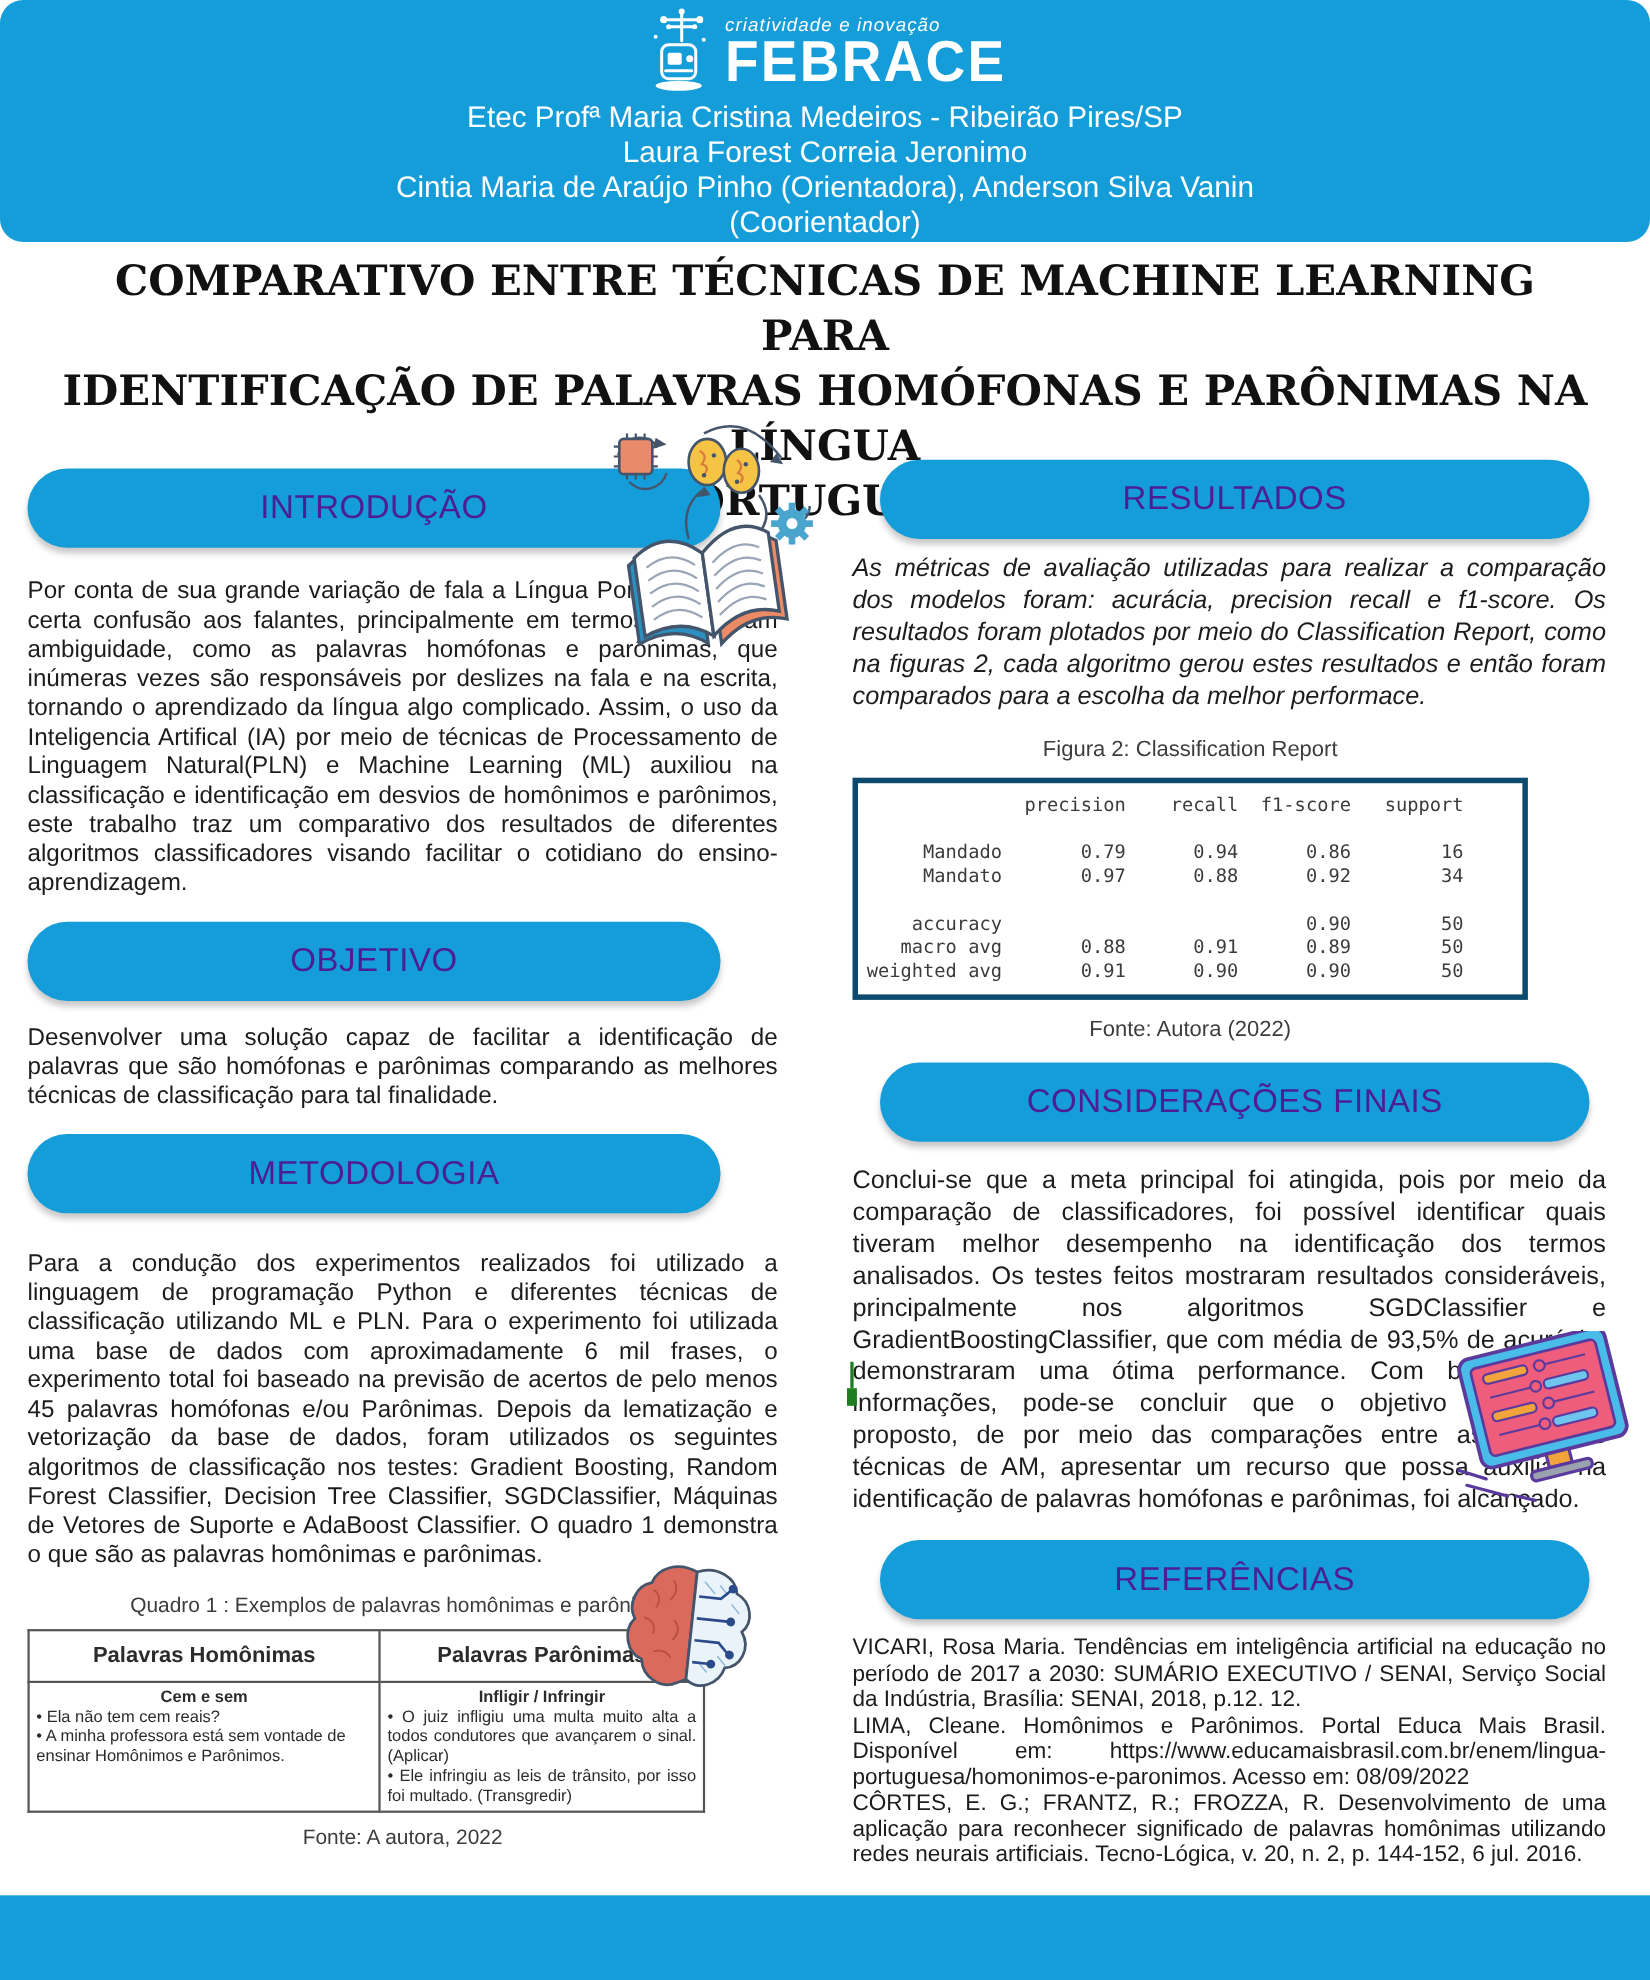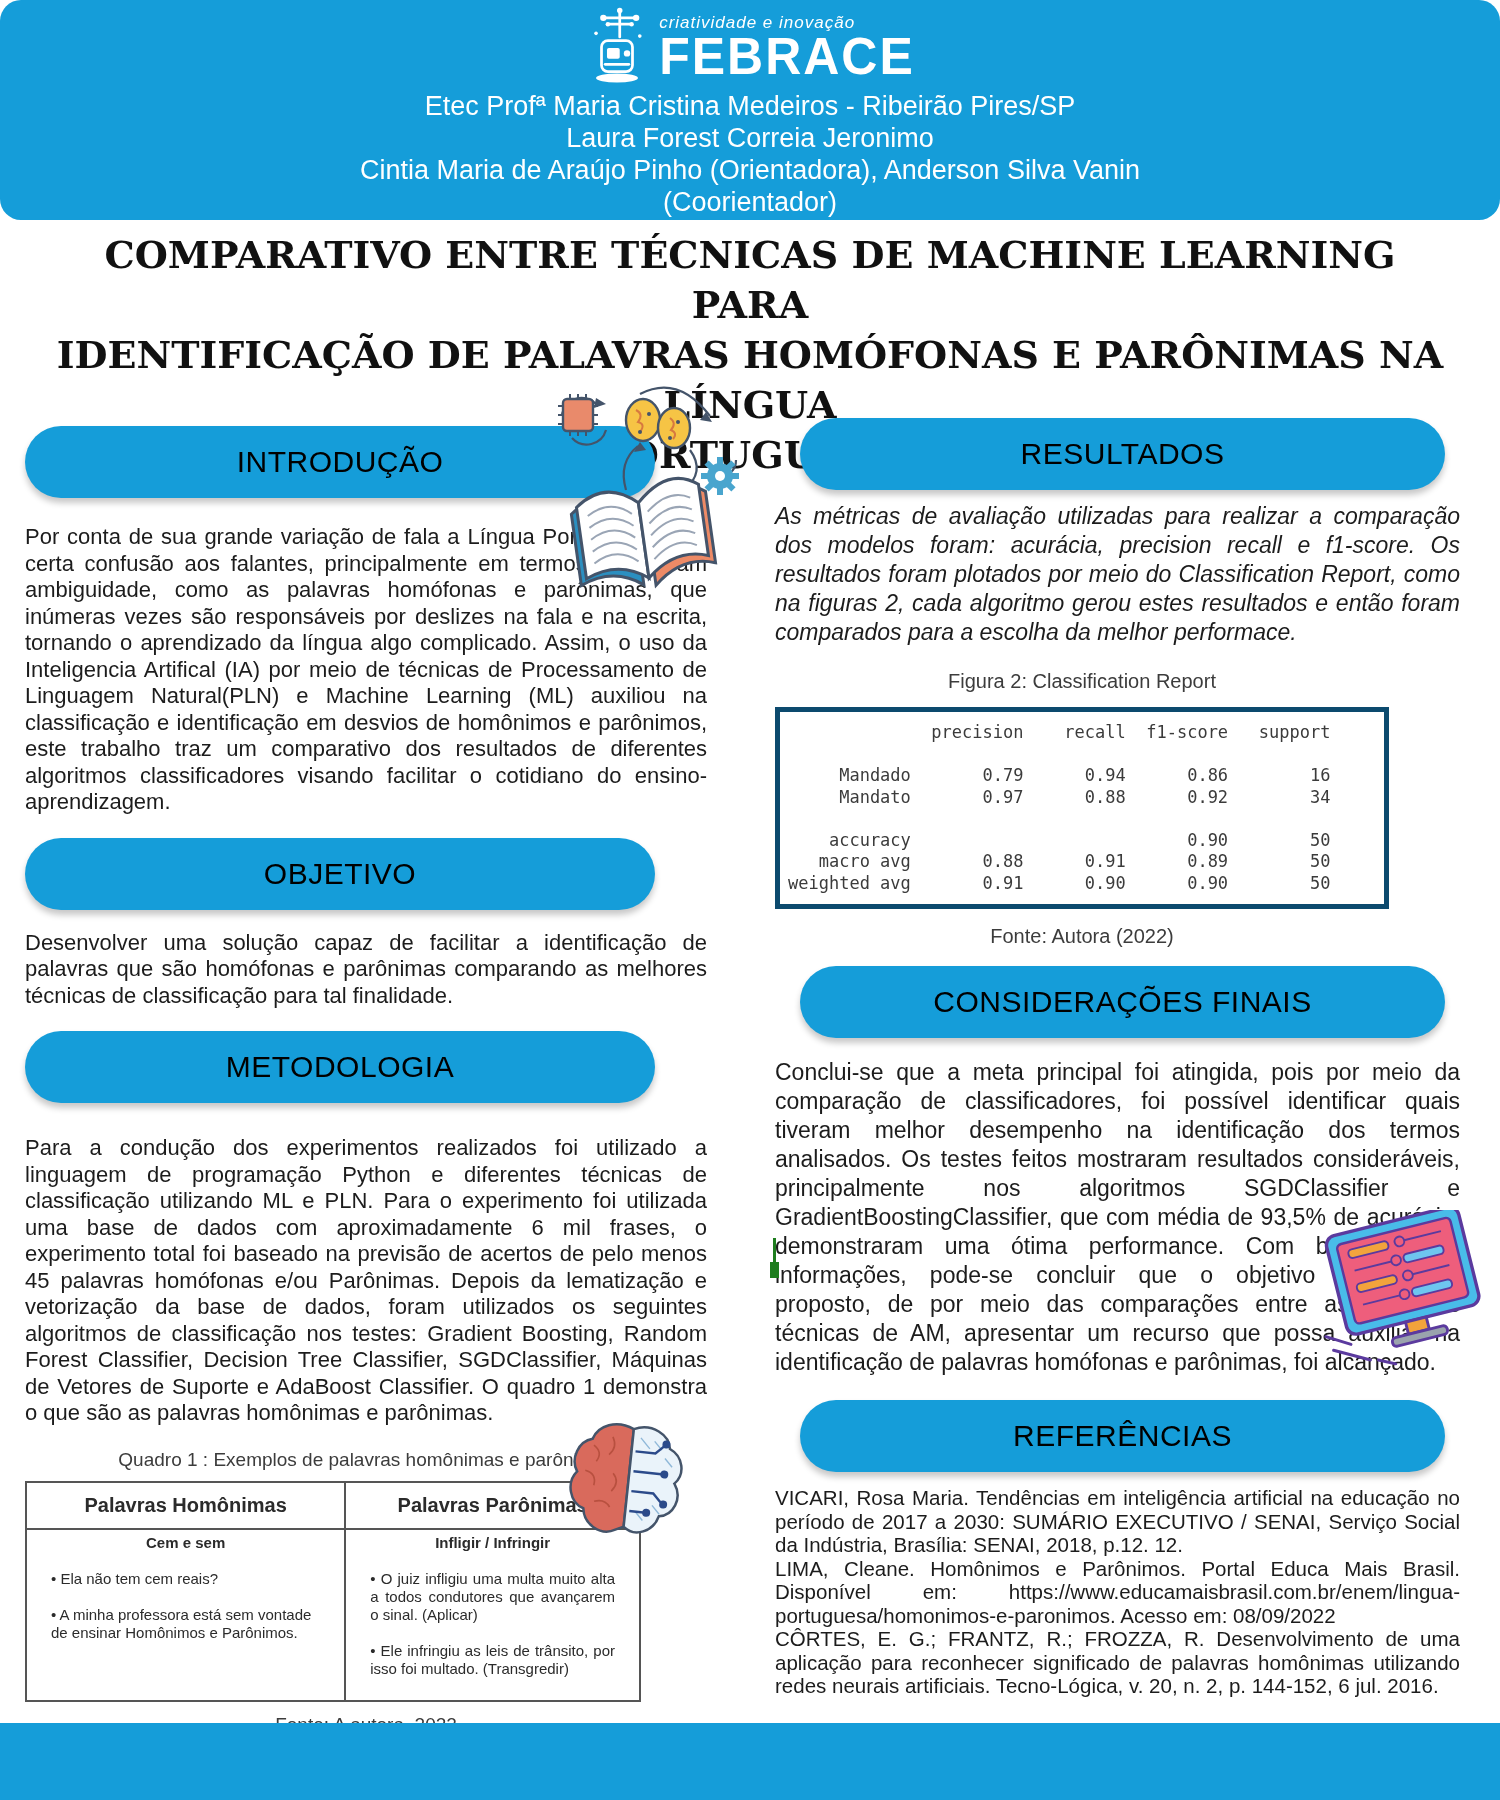--- a/index.html
+++ b/index.html
@@ -17,41 +17,41 @@
 
   
   .title{position:absolute;top:230px;left:40px;width:1420px;text-align:center;
          font-family:"DejaVu Serif", serif;font-weight:700;font-size:38px;line-height:50px;
          color:#111;white-space:pre-line;}
 
   
   .col-left{position:absolute;left:25px;top:388px;width:682px;}
   .col-right{position:absolute;left:775px;top:385px;width:685px;}
 
-  .pill{background:#159DD9;color:#000000;border-radius:40px;height:72px;display:flex;
+  .pill{background:#159DD9;color:#4c1d95;border-radius:40px;height:72px;display:flex;
         align-items:center;justify-content:center;font-size:30px;letter-spacing:.5px;
         box-shadow:0 5px 6px rgba(0,0,0,.22);}
   .pill-left{width:630px;}
   .pill-right{width:645px;margin-left:25px;}
 
   .body-text{font-size:22px;line-height:26.5px;text-align:justify;}
   .body-text-r{font-size:23px;line-height:29px;text-align:justify;}
 
   .mt-intro-pill{margin-top:38px;} .mt-intro-p{margin-top:26px;}
   .mt-obj-pill{margin-top:14px;}   .mt-obj-p{margin-top:20px;}
   .mt-met-pill{margin-top:22px;}   .mt-met-p{margin-top:32px;}
 
   
   .quadro-caption{margin-top:18px;text-align:center;font-size:19px;color:#3c3c3c;}
   table.quadro{margin-top:10px;border-collapse:collapse;width:616px;table-layout:fixed;}
   .quadro th,.quadro td{border:2px solid #555;vertical-align:top;padding:4px 6px;color:#2b2b2b;}
   .quadro th{font-size:20px;padding:11px 4px;}
   .quadro td{font-size:15px;line-height:18px;}
   .cell-title{font-weight:bold;text-align:center;font-size:15px;}
-  .cell-item{margin:18px;text-align:left;}
+  .cell-item{margin:0;text-align:left;}
   .cell-item.just{text-align:justify;}
   .quadro-fonte{margin-top:12px;text-align:center;font-size:19px;color:#3c3c3c;}
 
   
   .fig-wrap{width:614px;margin-top:14px;}
   .fig-caption{text-align:center;font-size:20px;color:#3c3c3c;margin-top:16px;width:614px;}
   .report-box{border:5px solid #0c4a6e;background:#fff;padding:10px 4px 10px 8px;margin-top:12px;}
   .report-box pre{margin:0;font-family:"DejaVu Sans Mono", monospace;font-size:17px;
                   line-height:21.5px;color:#3b3b3b;white-space:pre;}
   .fig-fonte{text-align:center;font-size:20px;color:#3c3c3c;margin-top:16px;width:614px;}

